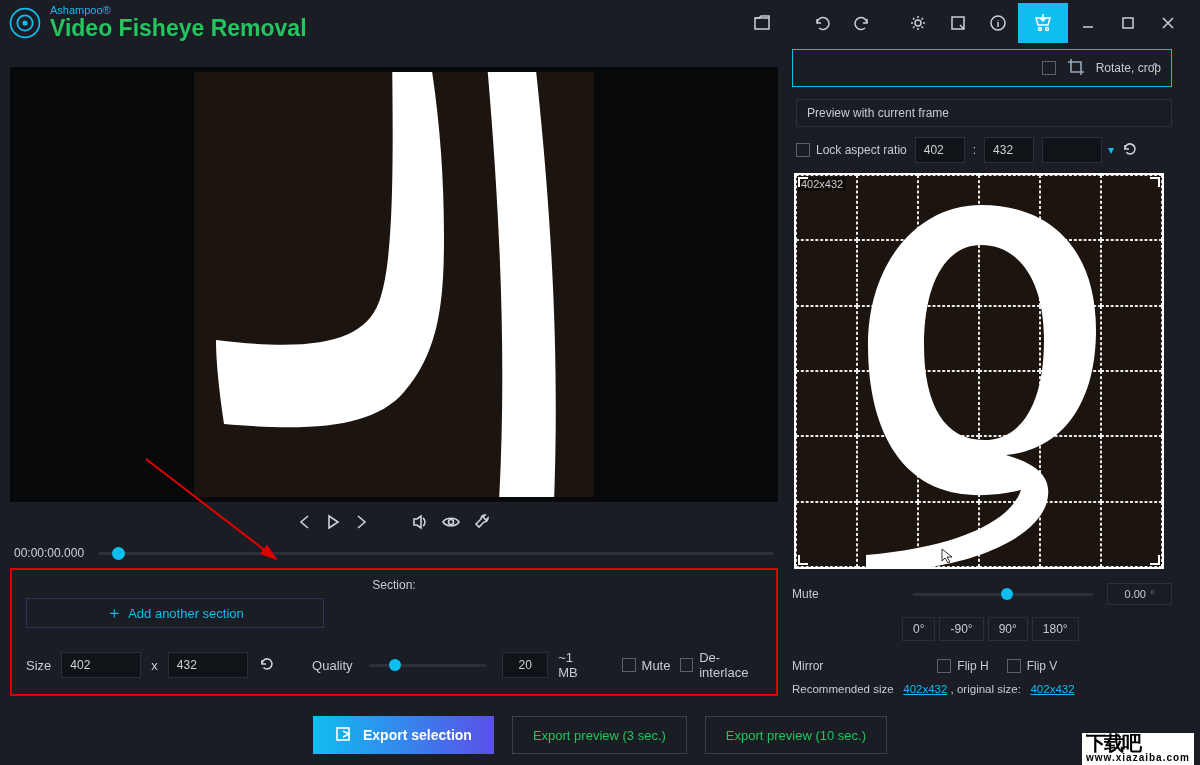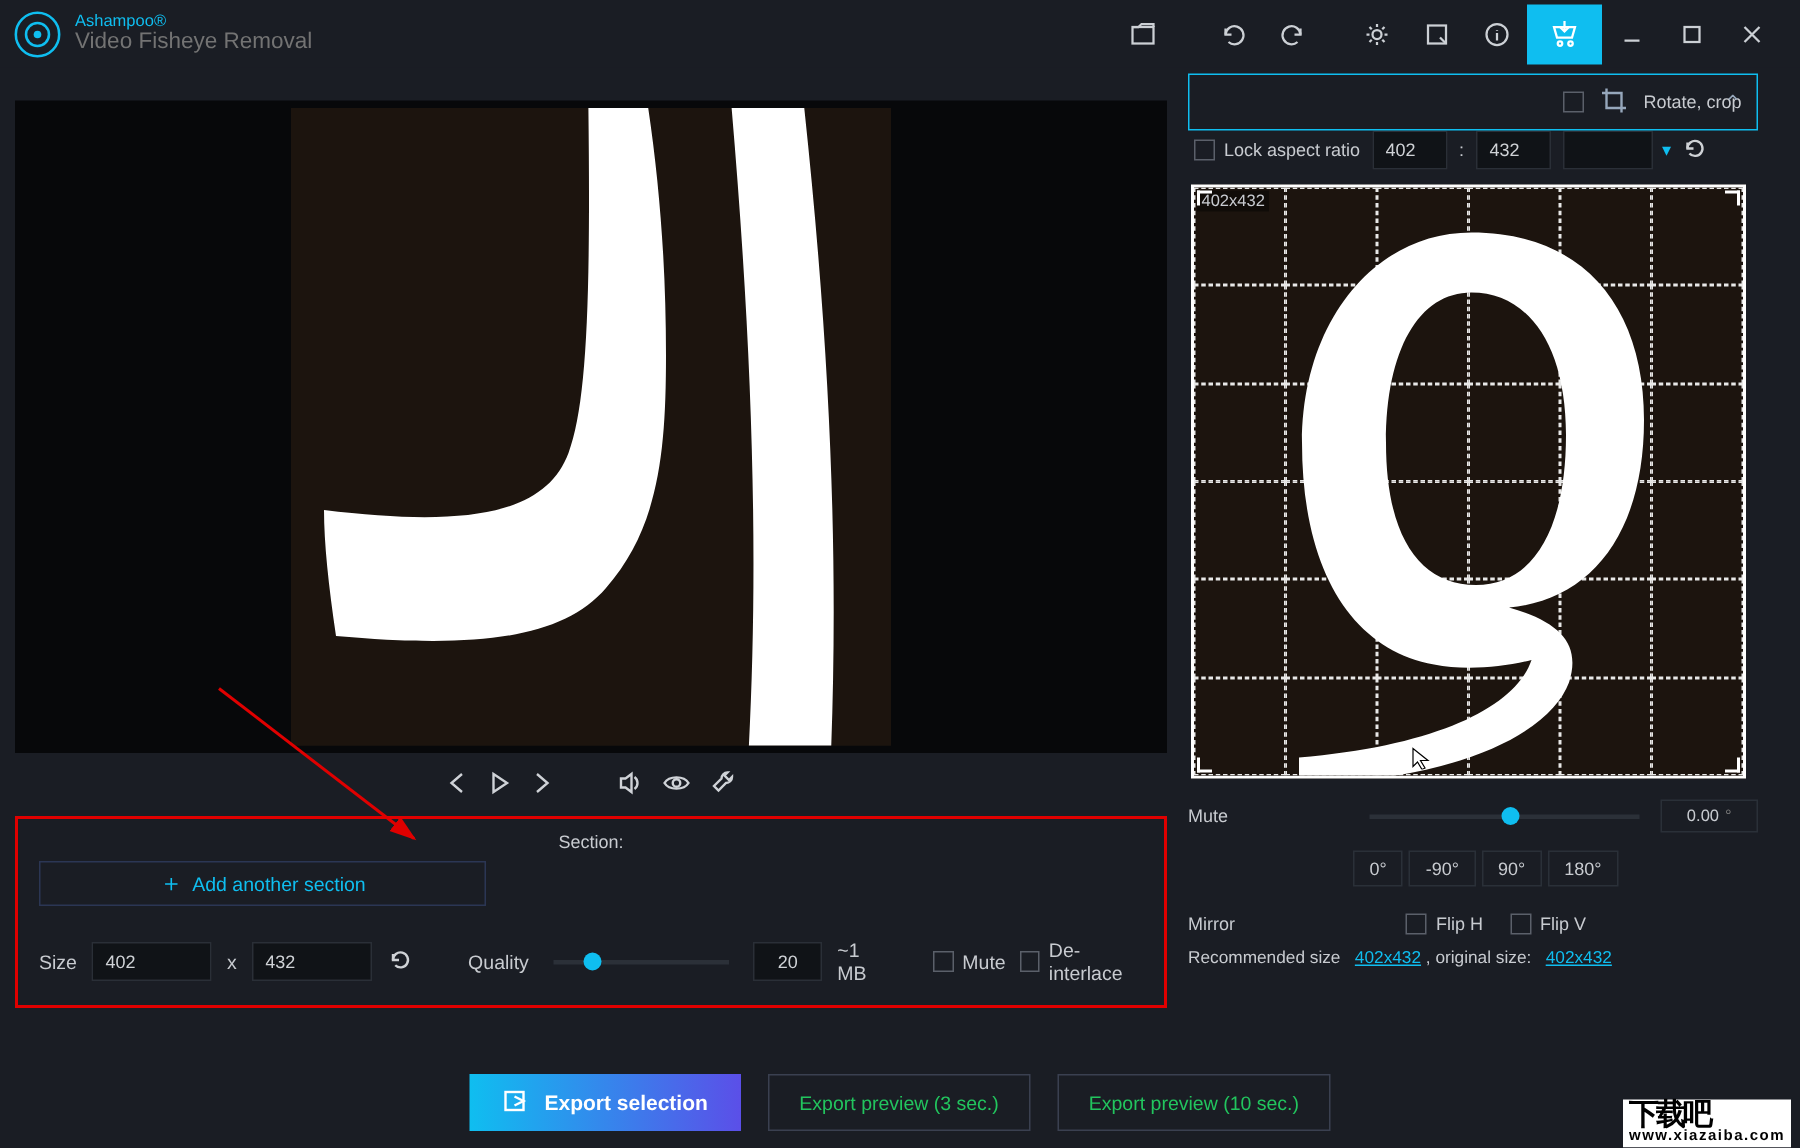--- a/index.html
+++ b/index.html
@@ -3,21 +3,21 @@
 <meta charset="utf-8">
 <style>
 * { margin:0; padding:0; box-sizing:border-box; font-family:"Segoe UI",Arial,sans-serif; }
 body { background:#1a1d24; color:#c8cbd0; width:1200px; height:765px; overflow:hidden; position:relative; font-size:13px; }
 
 
 .titlebar { height:45px; display:flex; align-items:center; padding:0 12px 0 8px; background:#1a1d24; }
 .brand-icon { width:34px; height:34px; margin-right:8px; }
 .brand-text { display:flex; flex-direction:column; line-height:1.05; }
 .brand-line1 { font-size:11px; color:#0fbef0; }
-.brand-line2 { font-size:15px; color:#737373; font-weight:400; }
+.brand-line2 { font-size:23px; color:#22c55e; font-weight:700; }
 .titlebar .spacer { flex:1; }
 .tb-btn { width:40px; height:40px; display:flex; align-items:center; justify-content:center; color:#ccd0d5; cursor:pointer; }
 .tb-btn.cart { background:#0fbef0; color:#fff; width:50px; }
 .tb-btn svg { stroke:currentColor; fill:none; stroke-width:1.5; }
 
 .main { display:flex; height:660px; }
 .left { width:788px; display:flex; flex-direction:column; padding:0 10px; }
 .right { width:398px; padding:4px 14px 4px 4px; display:flex; flex-direction:column; font-size:12px; }
 
 .preview-area { background:#07080a; height:435px; margin-top:22px; display:flex; align-items:center; justify-content:center; }
@@ -210,20 +210,26 @@
             <circle cx="10" cy="8" r="2.5"></circle>
           </svg>
         </span>
       <span class="ctrl">
           <svg width="18" height="18">
             <path d="M12 2 a4 4 0 0 0 -4 4 L3 11 L6 14 L11 9 a4 4 0 0 0 4 -4 L13 7 L10 4 Z"></path>
           </svg>
         </span>
     </div>
 
+    <div class="timeline">
+      <span class="time-label">00:00:00.000</span>
+      <div class="track">
+        <div class="thumb"></div>
+      </div>
+    </div>
 
     <div class="section-box">
       <div class="section-title">Section:</div>
       <div class="row1">
         <div class="add-section">
           <span style="color:#0fbef0;font-size:16px">＋</span>
           <span>Add another section</span>
         </div>
       </div>
       <div class="row2">
@@ -258,20 +264,21 @@
   <div class="right">
     <div class="accordion-head">
       <span class="cb-box"></span>
       <span><svg width="20" height="20">
             <path d="M5 2 L5 15 L18 15 M2 5 L15 5 L15 18" stroke="#96a7bb" fill="none" stroke-width="1.6"></path>
           </svg></span>
       <span>Rotate, crop</span>
       <span class="acc-up">⌃</span>
     </div>
 
+    <div class="preview-btn">Preview with current frame</div>
 
     <div class="lock-row">
       <label class="cb">
           <span class="cb-box"></span>
           <span>Lock aspect ratio</span>
         </label>
       <input class="num-input" style="width: 50px;" value="402">
       <span>:</span>
       <input class="num-input" style="width: 50px;" value="432">
       <input class="num-input" style="width: 60px;">

